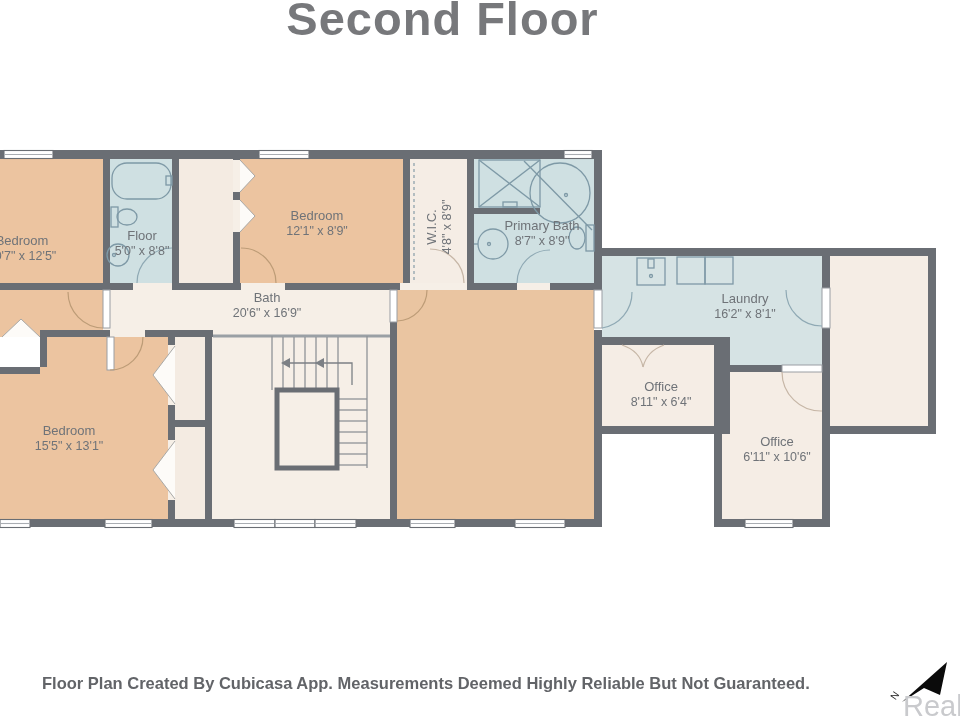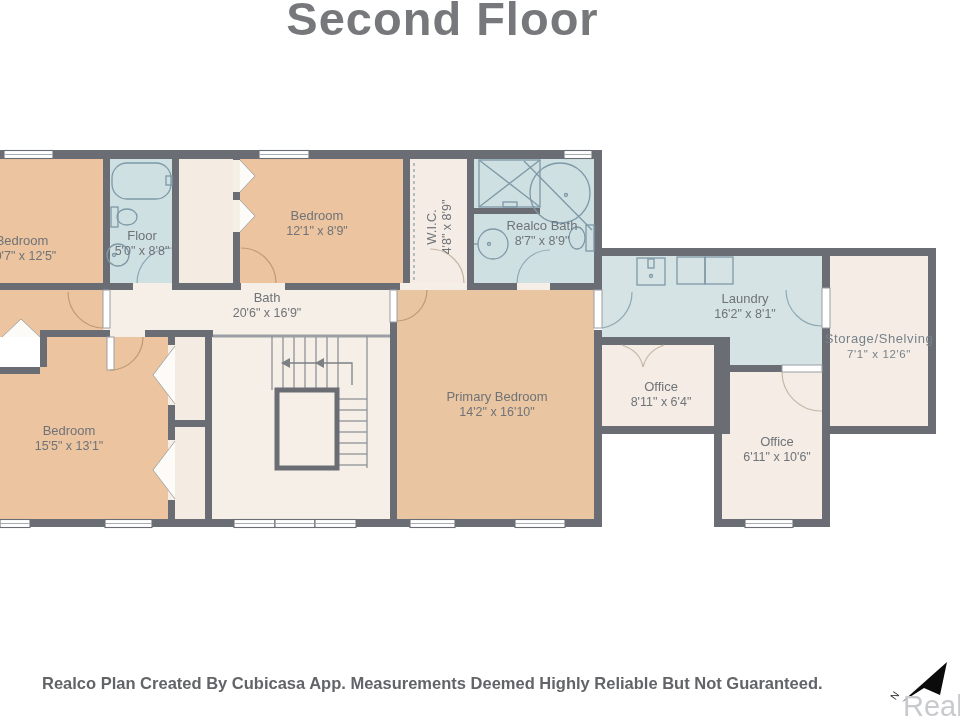--- a/index.html
+++ b/index.html
@@ -216,49 +216,41 @@
   </div>
   <div class="rlabel" style="left:317px;top:224px">
     <div class="rname">Bedroom</div>
     <div class="rdims">12'1" x 8'9"</div>
   </div>
   <div class="rlabel rot" style="left:440px;top:227px">
     <div class="rname">W.I.C.</div>
     <div class="rdims">4'8" x 8'9"</div>
   </div>
   <div class="rlabel" style="left:542px;top:234px">
-    <div class="rname">Realco Bath</div>
+    <div class="rname">Primary Bath</div>
     <div class="rdims">8'7" x 8'9"</div>
   </div>
   <div class="rlabel" style="left:267px;top:306px">
     <div class="rname">Bath</div>
     <div class="rdims">20'6" x 16'9"</div>
   </div>
-  <div class="rlabel" style="left:497px;top:405px">
-    <div class="rname">Primary Bedroom</div>
-    <div class="rdims">14'2" x 16'10"</div>
-  </div>
   <div class="rlabel" style="left:745px;top:307px">
     <div class="rname">Laundry</div>
     <div class="rdims">16'2" x 8'1"</div>
   </div>
-  <div class="rlabel small" style="left:879px;top:346px">
-    <div class="rname">Storage/Shelving</div>
-    <div class="rdims">7'1" x 12'6"</div>
-  </div>
   <div class="rlabel" style="left:661px;top:395px">
     <div class="rname">Office</div>
     <div class="rdims">8'11" x 6'4"</div>
   </div>
   <div class="rlabel" style="left:777px;top:450px">
     <div class="rname">Office</div>
     <div class="rdims">6'11" x 10'6"</div>
   </div>
   <div class="rlabel" style="left:69px;top:439px">
     <div class="rname">Bedroom</div>
     <div class="rdims">15'5" x 13'1"</div>
   </div>
 
-  <div class="disclaimer">Realco Plan Created By Cubicasa App. Measurements Deemed Highly Reliable But Not Guaranteed.</div>
+  <div class="disclaimer">Floor Plan Created By Cubicasa App. Measurements Deemed Highly Reliable But Not Guaranteed.</div>
   <div class="compass-n">N</div>
   <div class="watermark">Realco</div>
 
 </div>
 
 </body></html>

